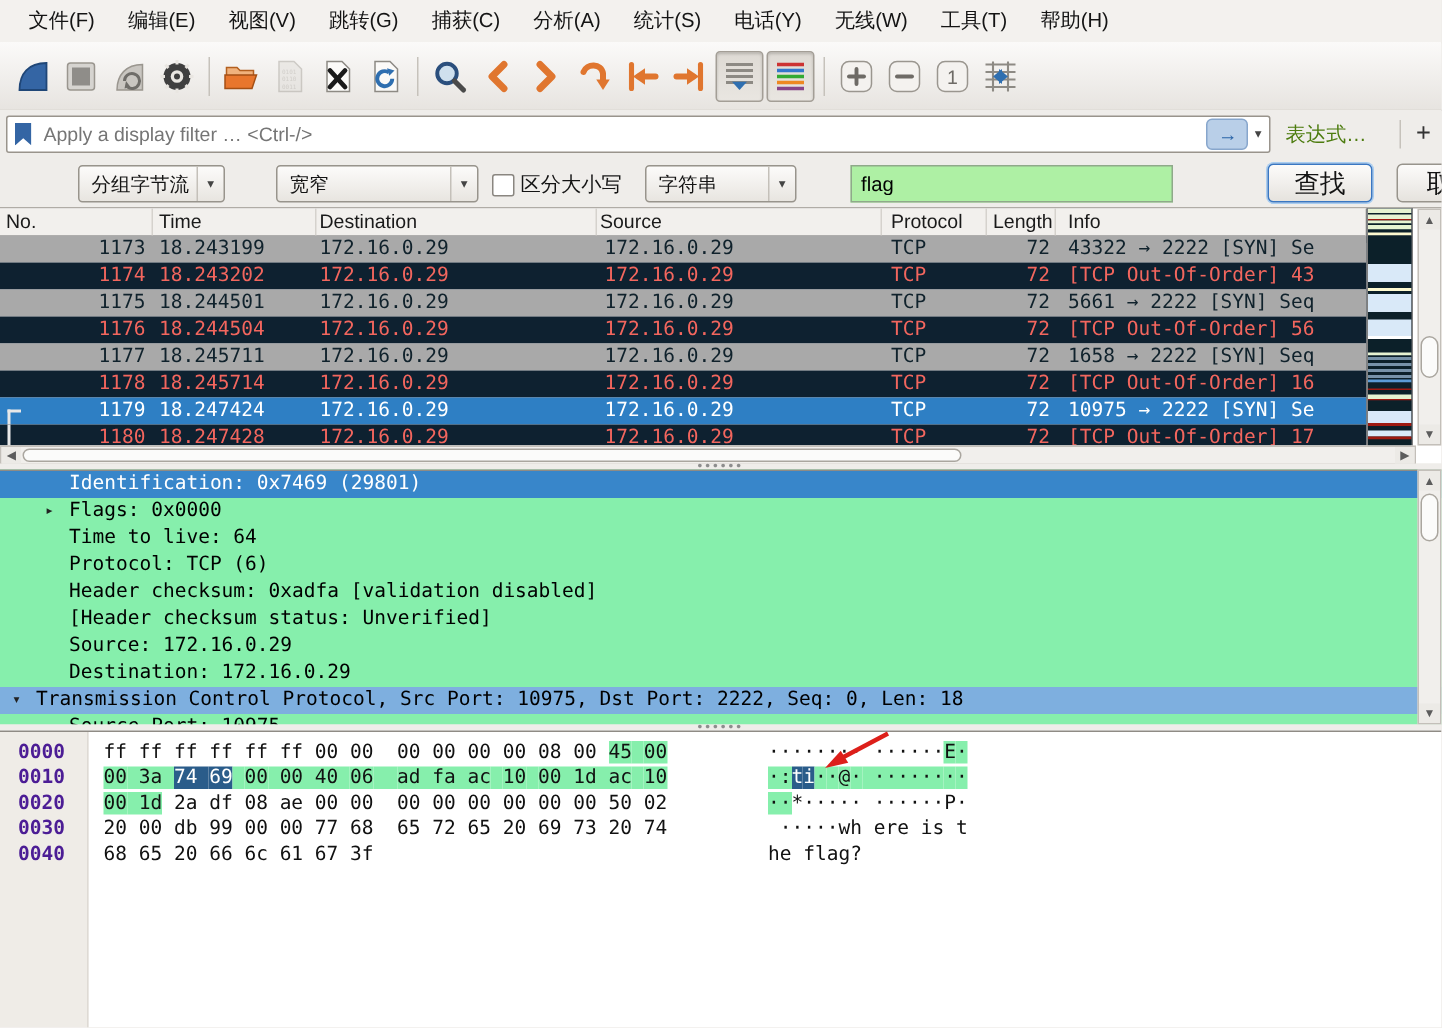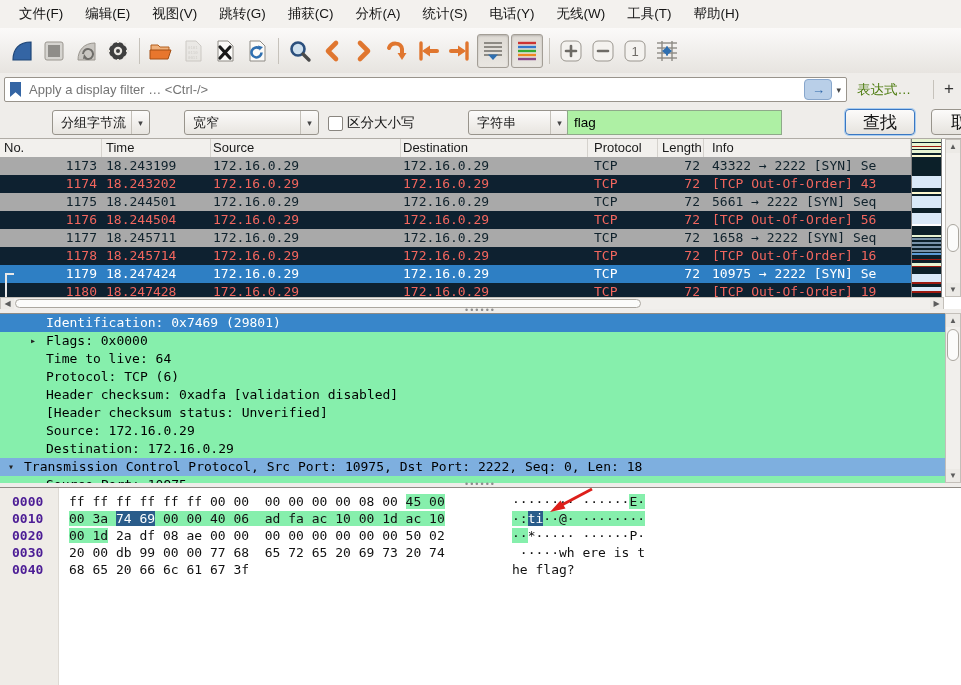--- a/index.html
+++ b/index.html
@@ -354,35 +354,35 @@
     <div class="combo" style="left:52px;width:98px;">
       <span class="lbl">分组字节流</span>
       <span class="dd">▾</span>
     </div>
     <div class="combo" style="left:184px;width:135px;">
       <span class="lbl">宽窄</span>
       <span class="dd">▾</span>
     </div>
     <div class="chk-box"></div>
     <div class="chk-label">区分大小写</div>
-    <div class="combo" style="left:468px;width:101px;">
+    <div class="combo" style="left:430px;width:101px;">
       <span class="lbl">字符串</span>
       <span class="dd">▾</span>
     </div>
     <input class="find-input" readonly="" value="flag" style="">
     <div class="btn default" style="left:797px;width:70px;">查找</div>
     <div class="btn" style="left:883px;width:74px;">取消</div>
   </div>
 
   <div class="plist">
     <div class="plist-header" id="plist-header">
         <div class="ph-cell" style="width: 102px; padding-left: 4px;">No.</div>
         <div class="ph-cell" style="width: 109px; padding-left: 4px;">Time</div>
+        <div class="ph-cell" style="width: 187px; padding-left: 2px;">Destination</div>
         <div class="ph-cell" style="width: 190px; padding-left: 2px;">Source</div>
-        <div class="ph-cell" style="width: 187px; padding-left: 2px;">Destination</div>
         <div class="ph-cell" style="width: 70px; padding-left: 6px;">Protocol</div>
         <div class="ph-cell" style="width: 46px; padding-left: 4px;">Length</div>
         <div class="ph-cell" style="width: auto; flex: 1 1 0%; padding-left: 8px;">Info</div>
       </div>
     <div class="plist-rows" id="plist-rows">
         <div class="prow syn">
           <div class="pcell c-no">1173</div>
           <div class="pcell c-time">18.243199</div>
           <div class="pcell c-src">172.16.0.29</div>
           <div class="pcell c-dst">172.16.0.29</div>
@@ -446,21 +446,21 @@
           <div class="pcell c-info">10975 → 2222 [SYN] Se</div>
         </div>
         <div class="prow bad">
           <div class="rowmark cont"></div>
           <div class="pcell c-no">1180</div>
           <div class="pcell c-time">18.247428</div>
           <div class="pcell c-src">172.16.0.29</div>
           <div class="pcell c-dst">172.16.0.29</div>
           <div class="pcell c-proto">TCP</div>
           <div class="pcell c-len">72</div>
-          <div class="pcell c-info">[TCP Out-Of-Order] 19</div>
+          <div class="pcell c-info">[TCP Out-Of-Order] 17</div>
         </div>
       </div>
     <div class="minimap" id="minimap">
         <div class="stripe" style="background: rgb(231, 243, 209); height: 3px;"></div>
         <div class="stripe" style="background: rgb(12, 32, 41); height: 1px;"></div>
         <div class="stripe" style="background: rgb(231, 243, 209); height: 3px;"></div>
         <div class="stripe" style="background: rgb(158, 26, 16); height: 1px;"></div>
         <div class="stripe" style="background: rgb(231, 243, 209); height: 2px;"></div>
         <div class="stripe" style="background: rgb(12, 32, 41); height: 1px;"></div>
         <div class="stripe" style="background: rgb(231, 243, 209); height: 3px;"></div>

